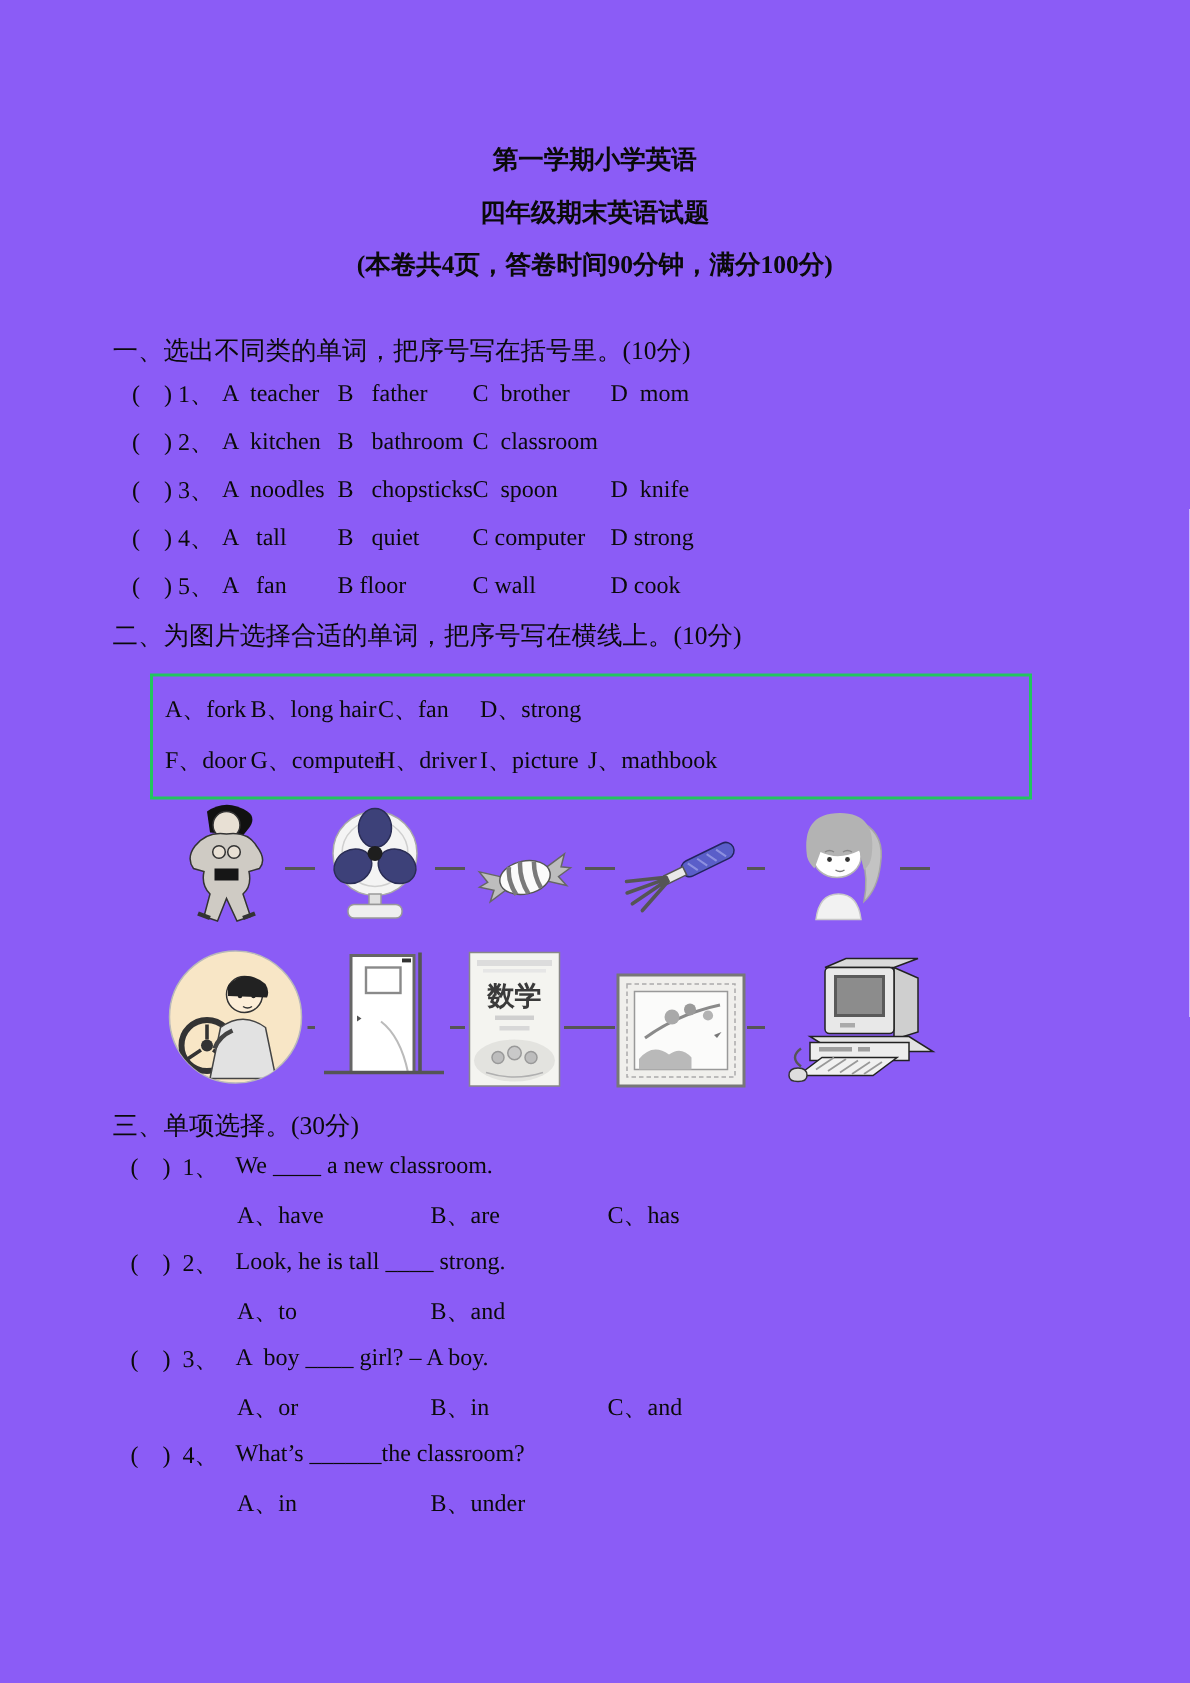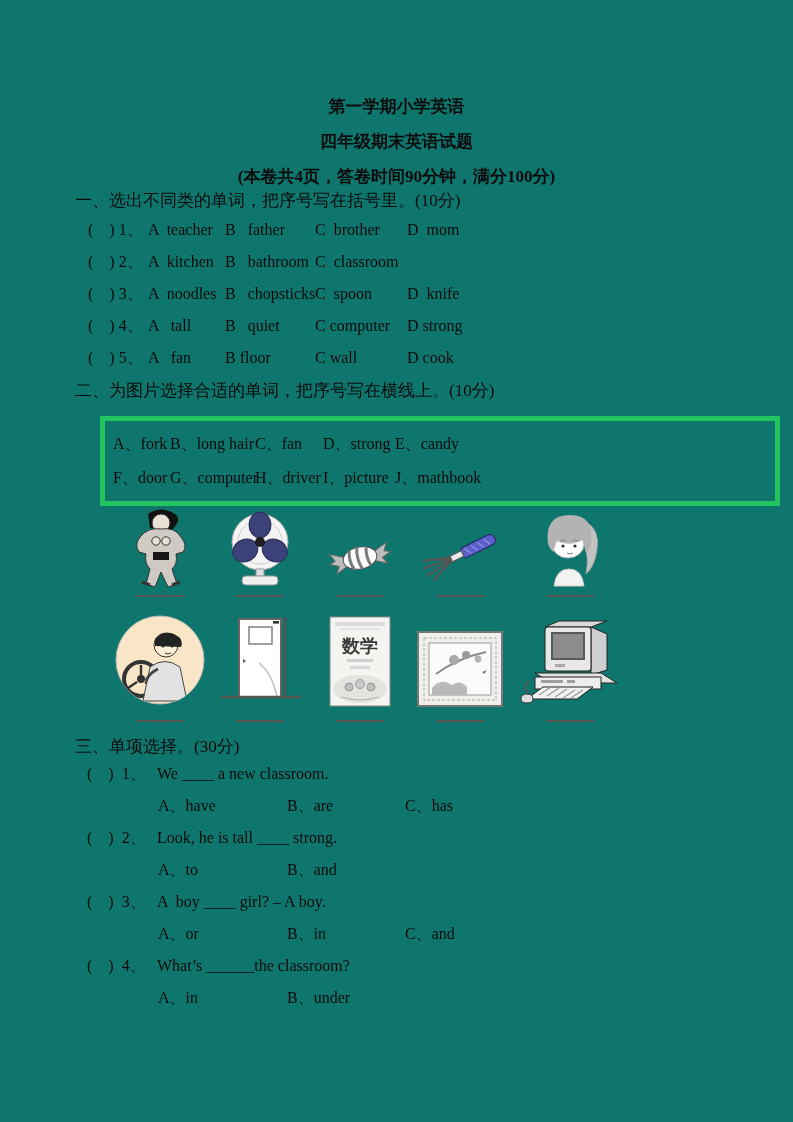--- a/index.html
+++ b/index.html
@@ -1,49 +1,49 @@
 <!DOCTYPE html>
 <html><head>
 <meta charset="utf-8">
 <style>
   html,body { margin:0; padding:0; background:#ffffff; }
   .page {
     position:relative; width:793px; height:1122px; margin:0 auto;
-    background:#0f766e; color:#0a0a0a;
+    background:#8b5cf6; color:#0a0a0a;
     font-family:"Liberation Serif","DejaVu Serif",serif;
     font-size:16px;
   }
   
   .titles { padding-top:97px; text-align:center; font-weight:bold; font-size:17px; }
   .titles .t { line-height:19px; }
   .t1 { margin-bottom:16px; }
   .t2 { margin-bottom:16px; }
   
   .sec-head { margin-left:75px; font-size:17px; line-height:22px; }
-  .sec1-head { margin-top:4px; }
+  .sec1-head { margin-top:37px; }
   .sec2-head { margin-top:6px; }
   .sec3-head { margin-top:14px; }
   
   .s1-rows { margin-top:2px; }
   .s1-row {
     display:grid; grid-template-columns:60px 77px 90px 92px auto;
     margin-left:88px; height:32px; align-items:center; white-space:pre;
   }
   
   .bank {
-    margin:14px 0 0 100px; width:680px; box-sizing:border-box;
-    border:5px solid #22c55e; padding:6px 0 6px 8px;
+    margin:14px 0 0 100px; width:588px; box-sizing:border-box;
+    border:2px solid #22c55e; padding:6px 0 6px 8px;
   }
   .bank-row {
     display:grid; grid-template-columns:57px 85px 68px 72px auto;
     line-height:34px; white-space:pre;
   }
   
   .pics { display:flex; margin-left:110px; }
-  .pic-cell { width:100px; display:flex; flex-direction:column; align-items:center; }
+  .pic-cell { width:100px; display:flex; flex-direction:row; align-items:center; }
   .pic-cell.last { margin-left:10px; }
   .pics-1 { margin-top:2px; }
   .pics-2 { margin-top:16px; }
   .img-box-1 { height:80px; display:flex; align-items:flex-end; justify-content:center; }
   .img-box-2 { height:95px; display:flex; align-items:flex-end; justify-content:center; }
   .blank { width:48px; height:0; border-bottom:2px solid #555; }
   .pics-1 .blank { margin-top:7px; }
   .pics-2 .blank { margin-top:12px; }
   
   .s3-q .stem-row {
@@ -107,21 +107,20 @@
   </div>
 
   <div class="sec-head sec2-head">二、为图片选择合适的单词，把序号写在横线上。(10分)</div>
 
   <div class="bank">
     <div class="bank-row">
       <span>A、fork</span>
       <span>B、long hair</span>
       <span>C、fan</span>
       <span>D、strong</span>
-      <span>E、candy</span>
     </div>
     <div class="bank-row">
       <span>F、door</span>
       <span>G、computer</span>
       <span>H、driver</span>
       <span>I、picture</span>
       <span>J、mathbook</span>
     </div>
   </div>
 

